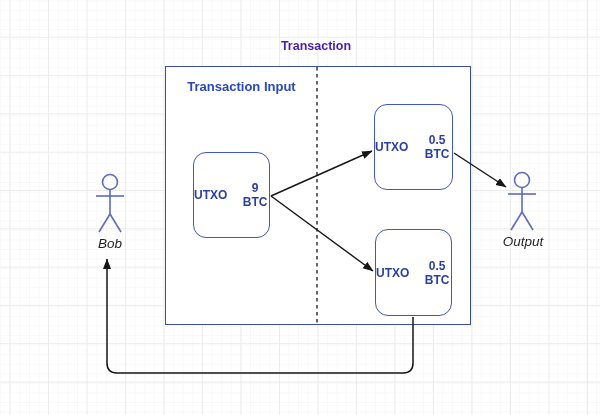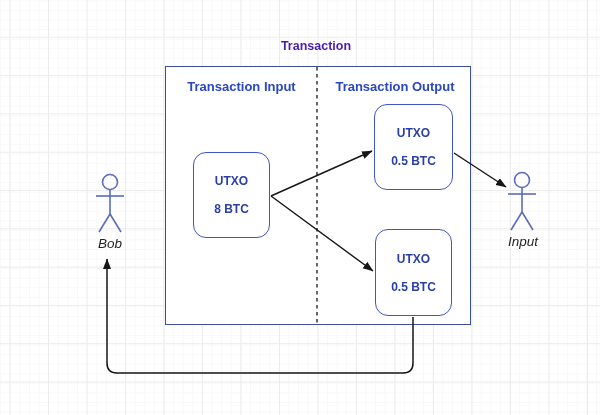--- a/index.html
+++ b/index.html
@@ -55,21 +55,20 @@
     color: var(--section-label-text);
   }
   .section-label.input  { left: 166px; width: 151px; }
   .section-label.output { left: 320px; width: 150px; }
   .utxo-box {
     position: absolute;
     background: #ffffff;
     border: 1.5px solid var(--box-border);
     border-radius: 13px;
     display: flex;
-    flex-direction: column;
     align-items: center;
     justify-content: center;
     gap: 14px;
     font-size: 12px;
     font-weight: bold;
     color: var(--utxo-text);
     text-align: center;
   }
   .utxo-box.input-utxo   { left: 193px; top: 152px; width: 77px; height: 86px; }
   .utxo-box.output-utxo1 { left: 374px; top: 104px; width: 79px; height: 86px; }
@@ -94,25 +93,24 @@
 </head>
 <body>
 
 <div class="canvas">
 
   <div class="tx-box"></div>
 
   <div class="diagram-title">Transaction</div>
 
   <div class="section-label input">Transaction Input</div>
-  <div class="section-label output">Transaction Output</div>
 
   <div class="utxo-box input-utxo">
     <div>UTXO</div>
-    <div>8 BTC</div>
+    <div>9 BTC</div>
   </div>
 
   <div class="utxo-box output-utxo1">
     <div>UTXO</div>
     <div>0.5 BTC</div>
   </div>
 
   <div class="utxo-box output-utxo2">
     <div>UTXO</div>
     <div>0.5 BTC</div>
@@ -146,15 +144,15 @@
     <g transform="translate(522,173)" style="stroke:var(--actor-stroke); stroke-width:1.6; fill:none">
       <circle cx="0" cy="7" r="7.5"></circle>
       <line x1="0" y1="14.5" x2="0" y2="39"></line>
       <line x1="-14" y1="21" x2="14" y2="21"></line>
       <line x1="0" y1="39" x2="-11" y2="57"></line>
       <line x1="0" y1="39" x2="11" y2="57"></line>
     </g>
   </svg>
 
   <div class="actor-label bob">Bob</div>
-  <div class="actor-label alice">Input</div>
+  <div class="actor-label alice">Output</div>
 
 </div>
 
 </body></html>

